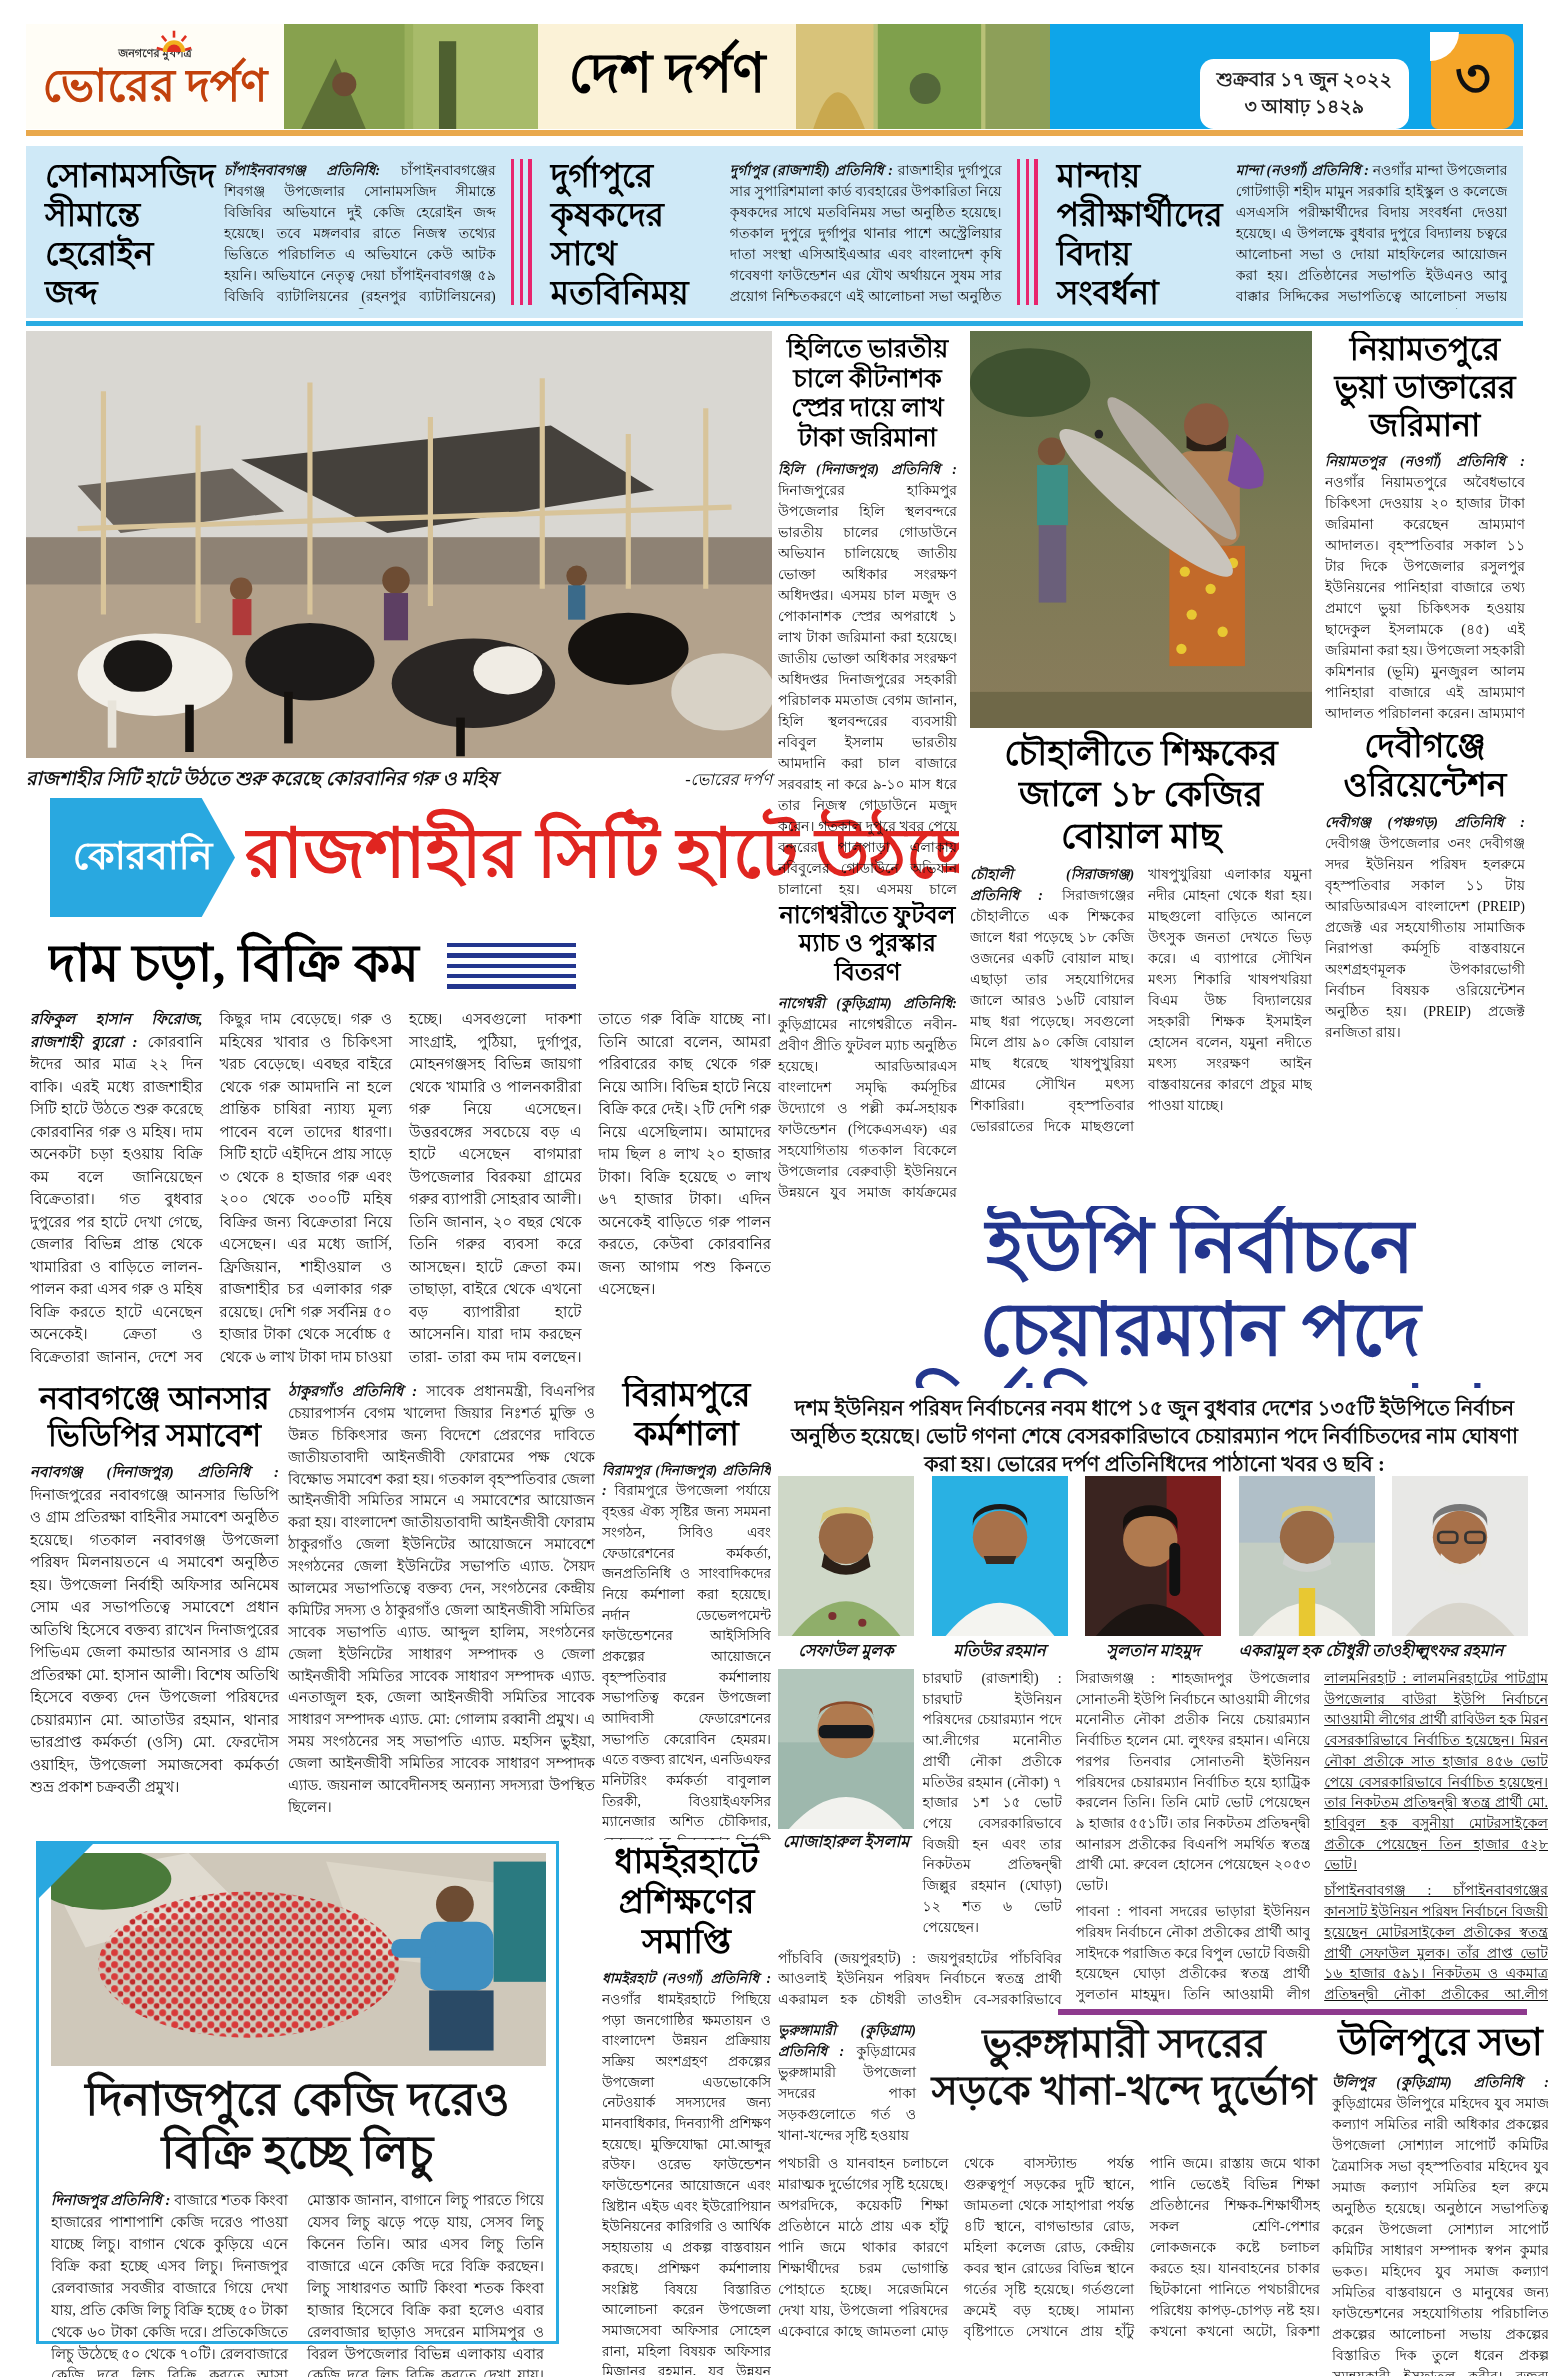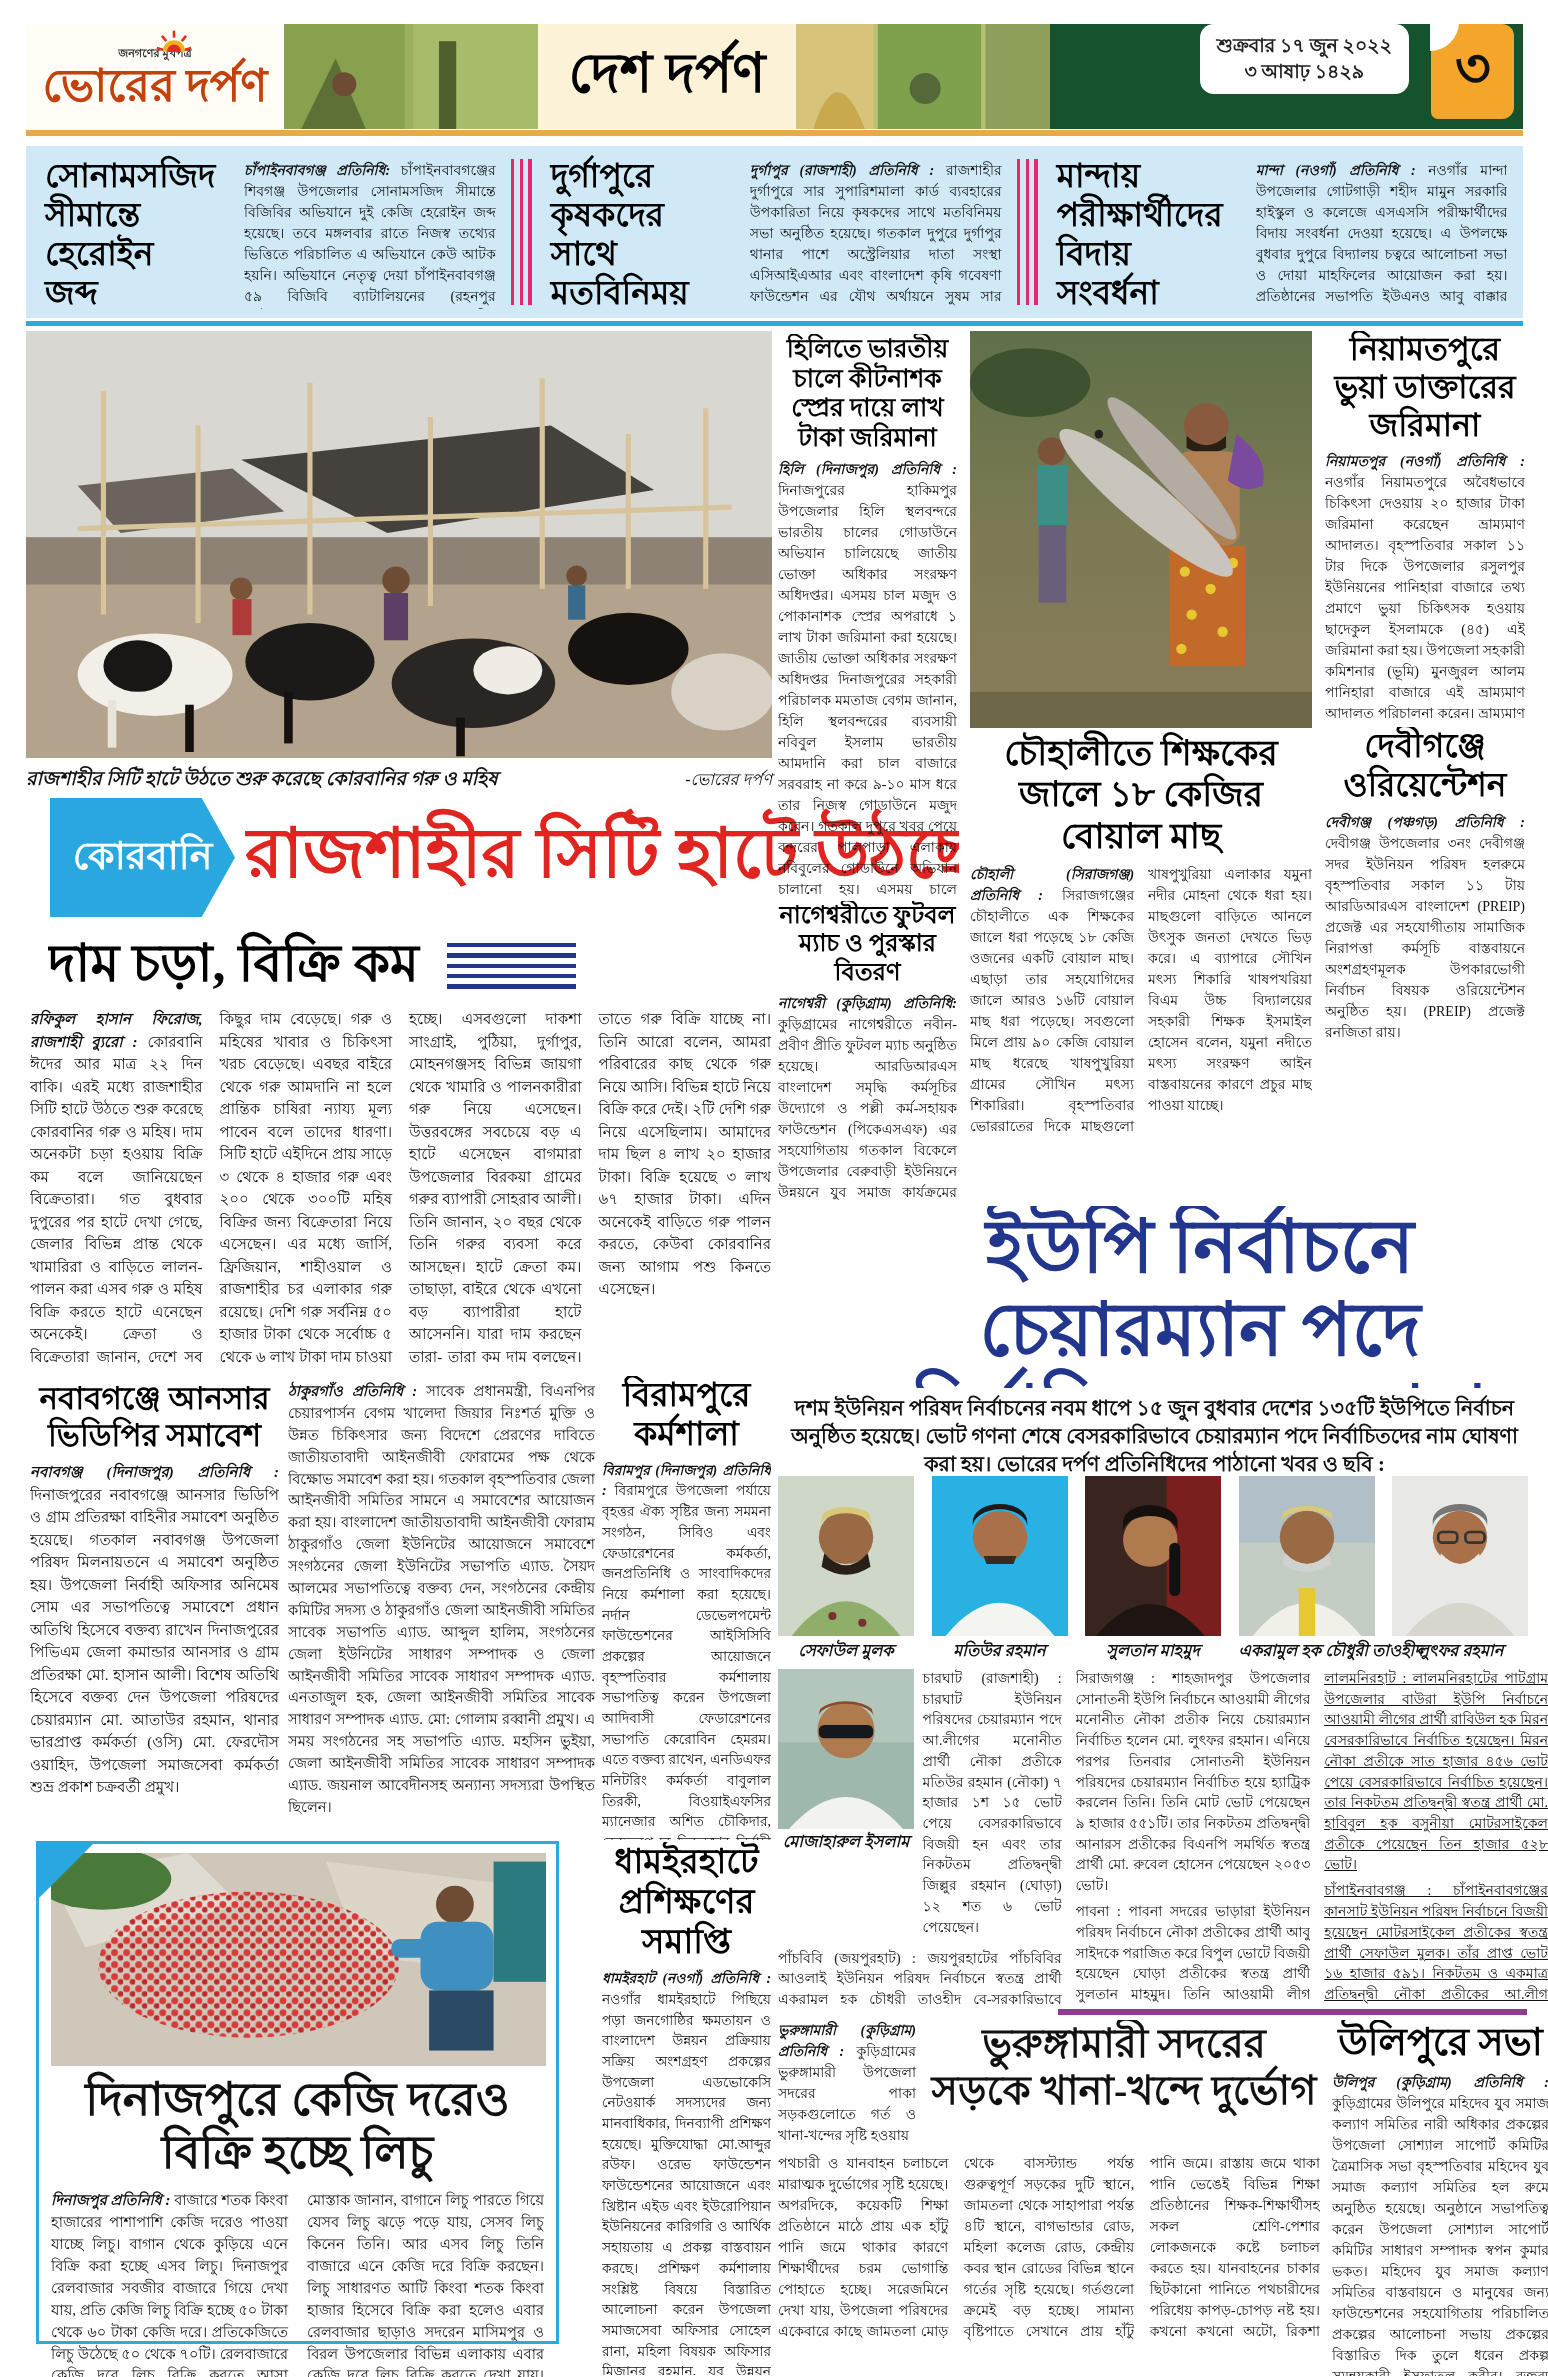--- a/index.html
+++ b/index.html
@@ -15,32 +15,32 @@
 
   
   .masthead{left:26px;top:24px;width:1497px;height:105px;background:#fbf2d7;display:flex;align-items:stretch;}
   .logo-box{width:258px;background:#fffdf6;display:flex;flex-direction:column;align-items:center;justify-content:center;position:relative;}
   .logo-tagline{font-size:11.2px;font-weight:bold;color:#333;}
   .logo-text{font-size:45px;font-weight:bold;color:#c2410c;line-height:1;white-space:nowrap;}
   .sun-icon{position:absolute;top:5.2px;left:129px;}
   .m-photo{width:254px;height:105px;}
   .title-box{width:258px;display:flex;align-items:center;justify-content:center;background:#fbf2d7;}
   .title-box h1{margin:0;font-size:55px;font-weight:bold;color:#000;white-space:nowrap;}
-  .date-area{flex:1;display:flex;align-items:flex-start;justify-content:flex-end;gap:22.4px;padding-right:8.6px;background:#14532d;}
+  .date-area{flex:1;display:flex;align-items:flex-end;justify-content:flex-end;gap:22.4px;padding-right:8.6px;background:#0ea5e9;}
   .date-box{background:#fff;border-radius:13.8px;padding:8.6px 17px;text-align:center;}
   .date-box div{font-size:19px;font-weight:bold;color:#222;line-height:1.4;white-space:nowrap;}
   .page-tab{position:relative;width:83px;height:95px;background:#f5a62a;border-radius:6.9px 12px 12px 6.9px;
             display:flex;align-items:center;justify-content:center;}
   .page-tab::before{content:"";position:absolute;left:-1.7px;top:-1.7px;width:29px;height:29px;background:#fff;border-radius:0 0 100% 0;}
   .page-num{font-size:55px;font-weight:bold;color:#111;}
   .masthead-rule{left:26px;top:130px;width:1497px;height:6px;background:#e9a84c;}
 
   
   .briefs{left:26px;top:146px;width:1497px;height:172px;background:#cfe9f7;display:flex;align-items:stretch;}
-  .brief{flex:1;display:flex;gap:31px;padding:13.8px 15.5px 8.6px 19px;}
+  .brief{flex:1;display:flex;gap:11px;padding:13.8px 15.5px 8.6px 19px;}
   .brief-h{width:168px;font-size:33px;font-weight:bold;line-height:1.18;color:#000;align-self:center;}
   .brief-b{flex:1;font-size:14px;line-height:1.5;text-align:justify;overflow:hidden;}
   .pink-sep{width:20.6px;height:146px;align-self:center;background:repeating-linear-gradient(90deg,#e8256e 0 3.4px,rgba(0,0,0,0) 3.4px 8.6px);}
   .cyan-rule{left:26px;top:321px;width:1497px;height:5.2px;background:#29abe2;}
 
   
   .cattle-photo{left:26px;top:331px;width:746px;height:427px;}
   .lead-caption-row{left:26px;top:764px;width:746px;height:27.5px;display:flex;justify-content:space-between;align-items:baseline;}
   .lead-caption{font-size:19px;font-weight:bold;font-style:italic;}
   .lead-credit{font-size:16.3px;font-style:italic;}

